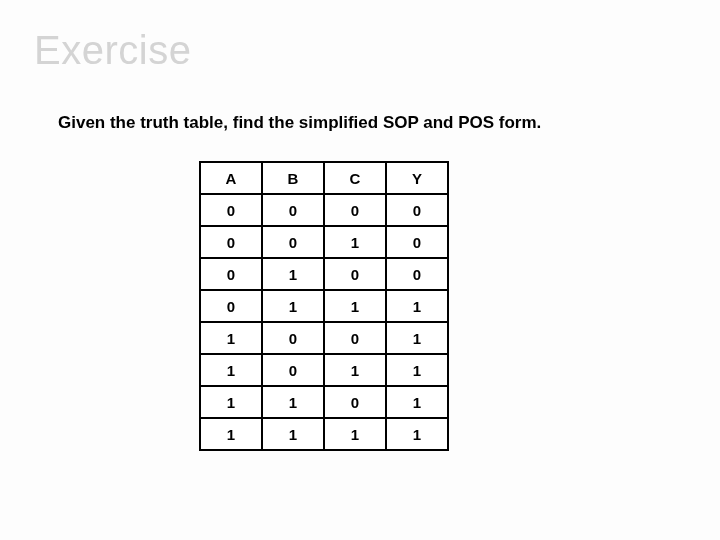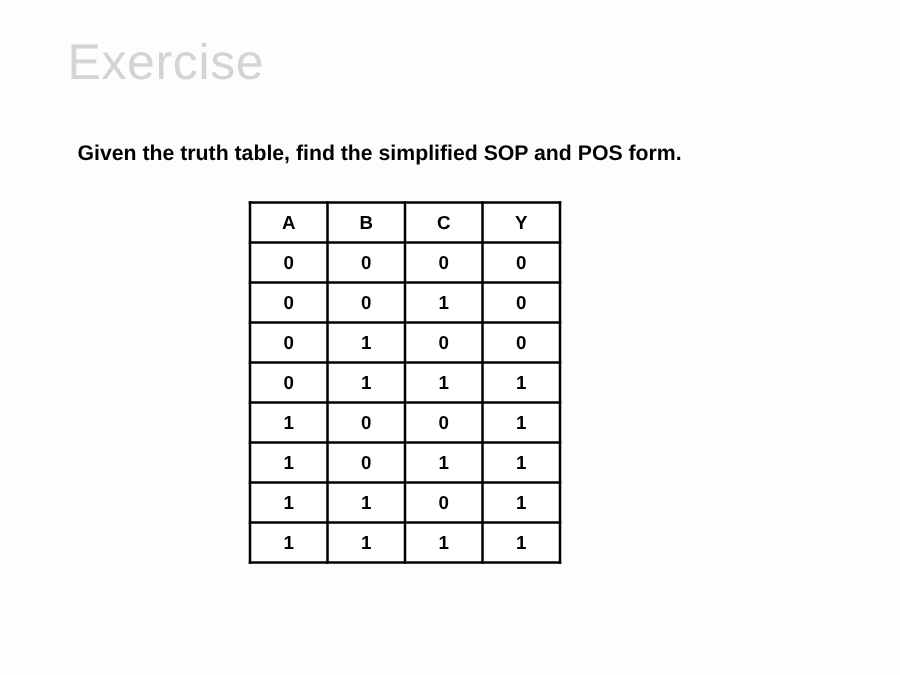--- a/index.html
+++ b/index.html
@@ -10,34 +10,34 @@
     background: #fdfdfd;
     font-family: Verdana, Geneva, sans-serif;
     box-sizing: border-box;
     overflow: hidden;
   }
   .slide {
     width: 648px;
     height: 540px;
     position: relative;
     box-sizing: border-box;
-    padding: 28px 54px;
+    padding: 28px 34px;
   }
   .title {
     font-size: 40px;
     color: #d4d4d4;
     margin: 0 0 40px 0;
     font-weight: normal;
     letter-spacing: 0.5px;
   }
   .prompt {
     font-size: 17px;
     font-weight: bold;
     color: #000;
-    margin: 0 0 28px 8px;
+    margin: 0 0 28px 24px;
   }
   .truth-table {
     border-collapse: collapse;
     margin: 0 auto;
   }
   .truth-table th, .truth-table td {
     border: 2px solid #000;
     width: 60px;
     height: 30px;
     text-align: center;

